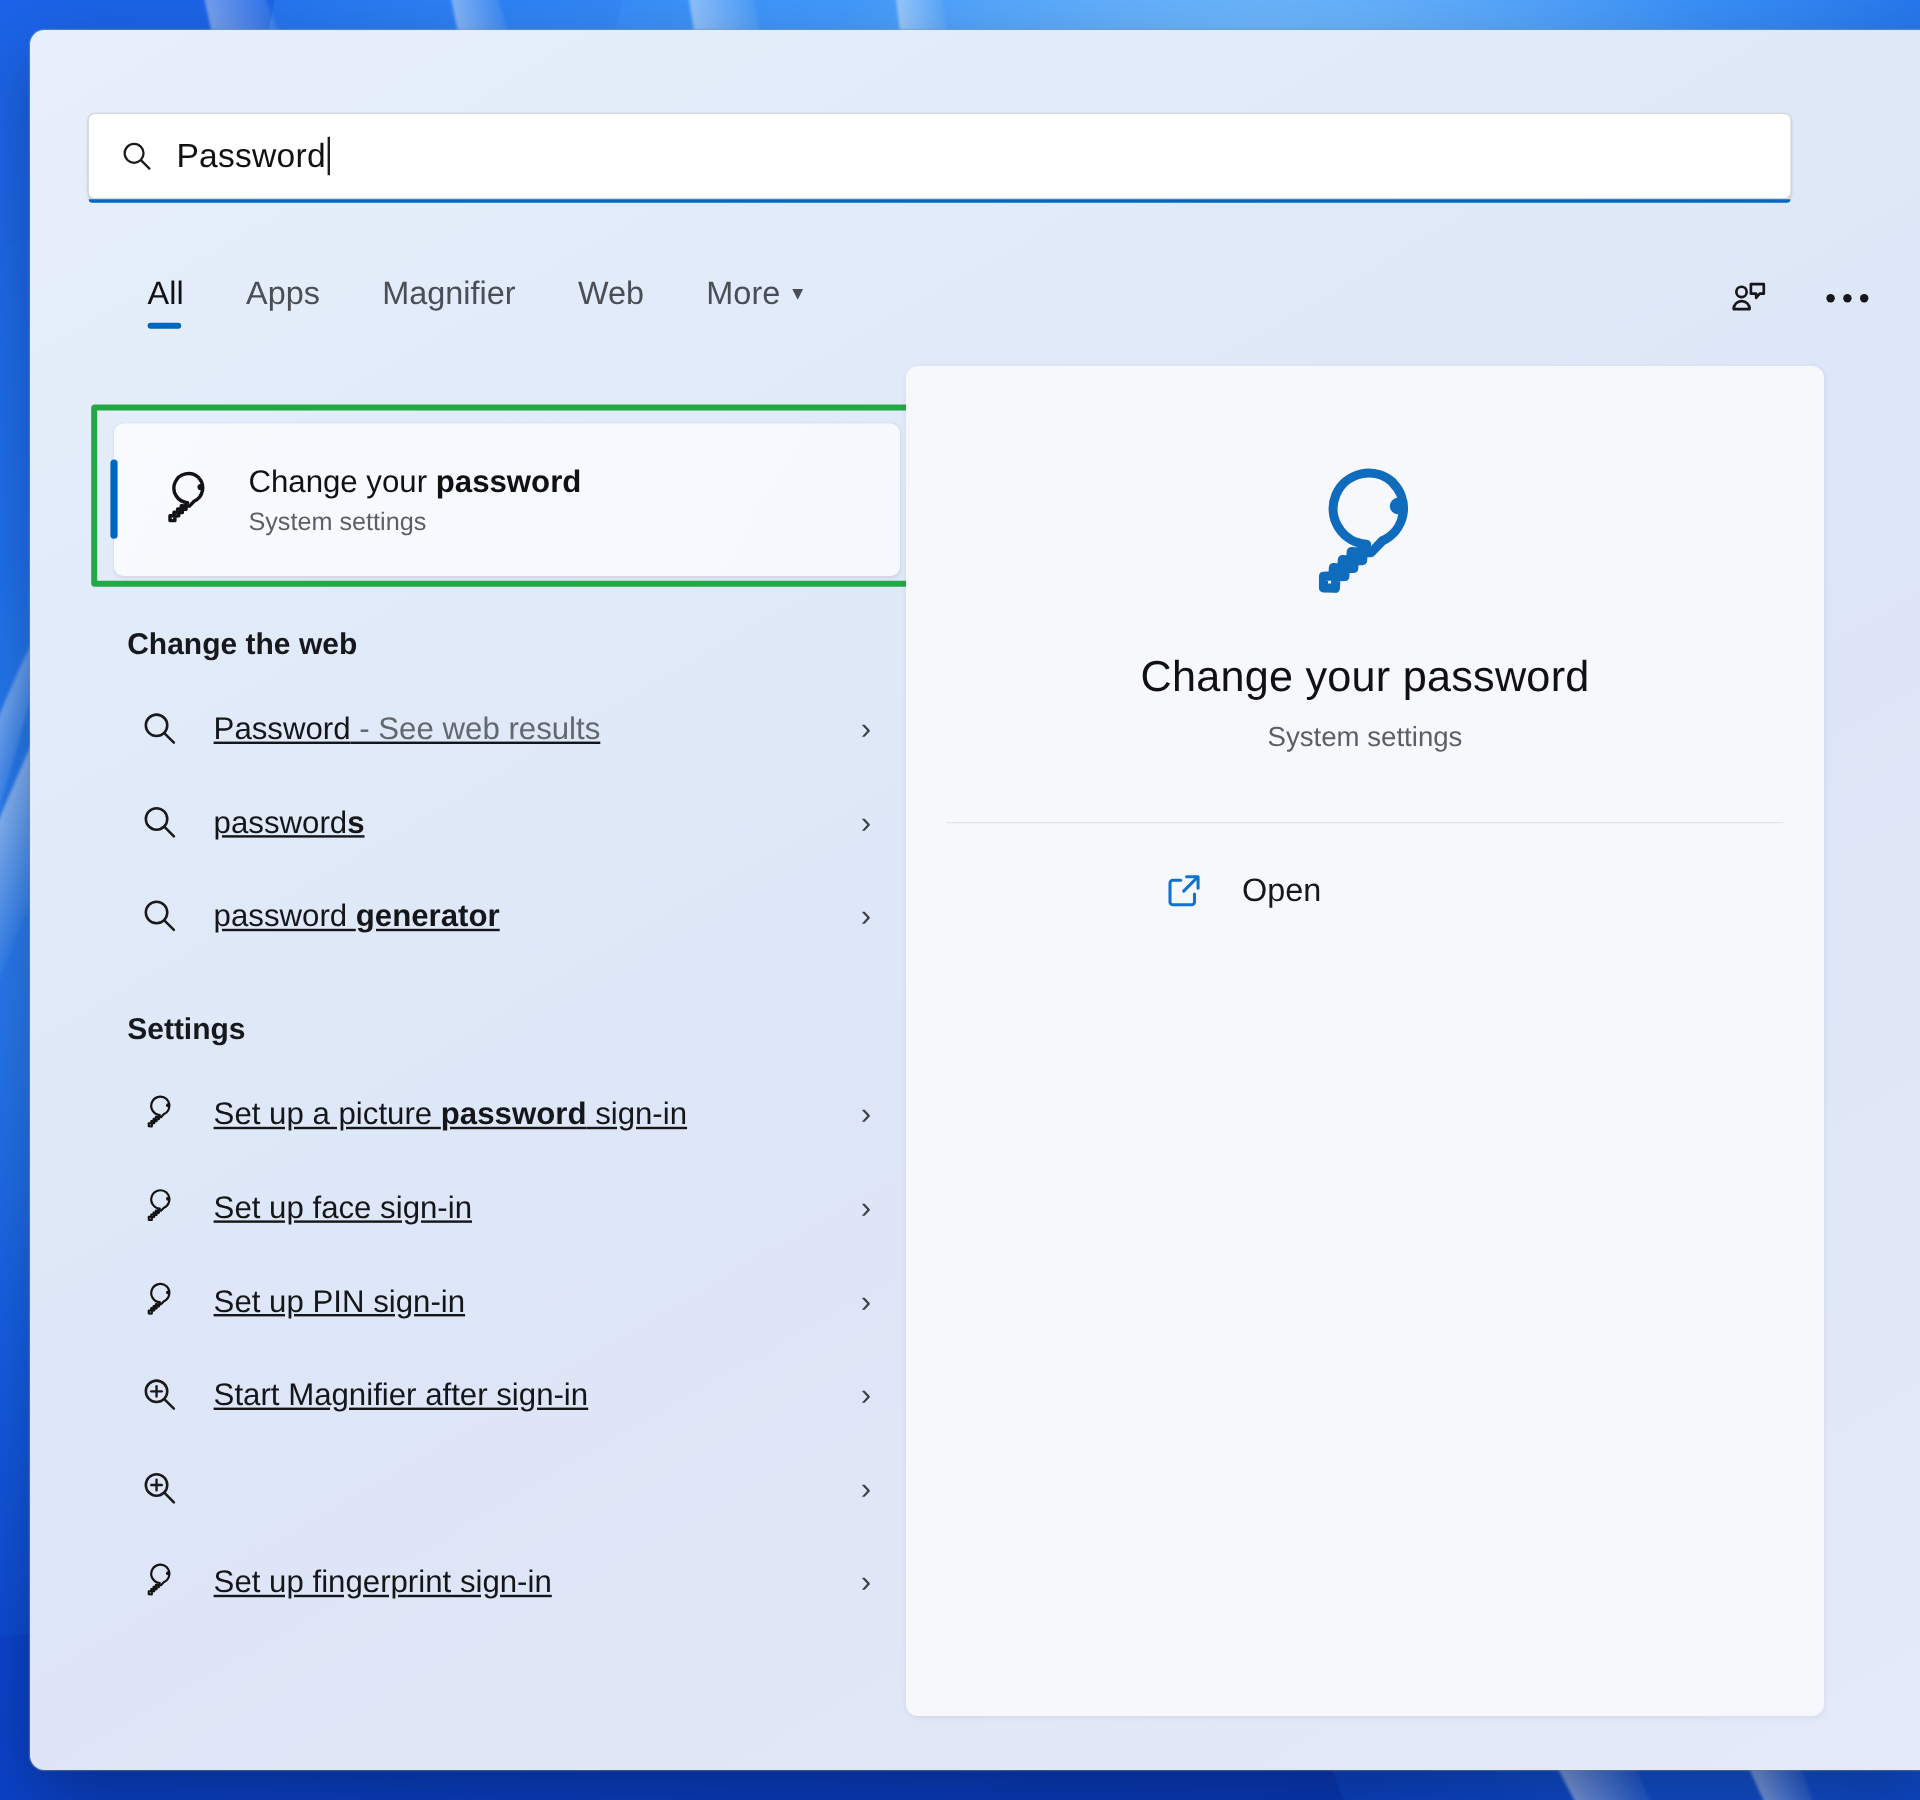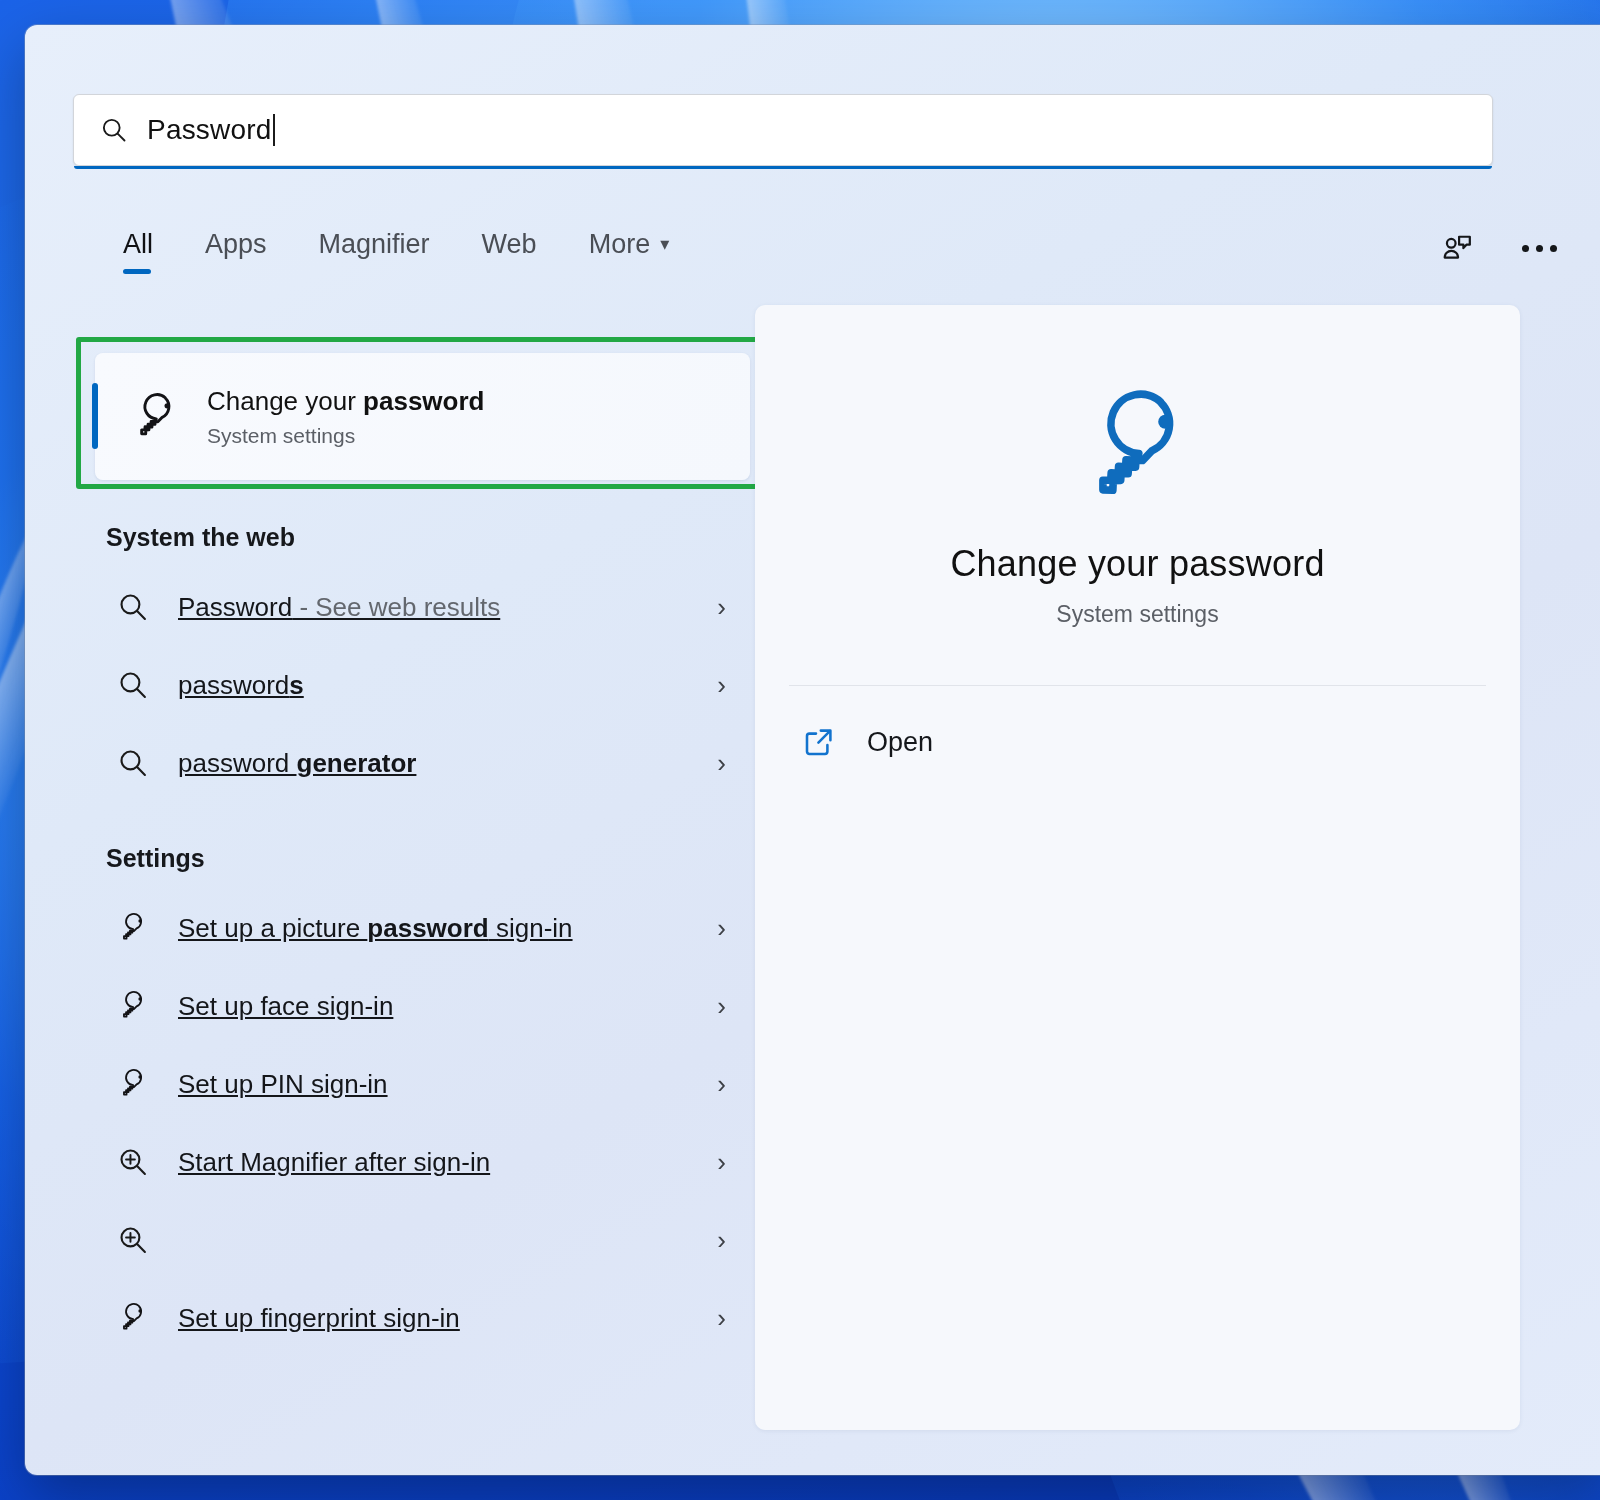--- a/index.html
+++ b/index.html
@@ -208,20 +208,21 @@
   }
   #preview-divider {
     position: absolute; left: 34px; right: 34px; top: 380px;
     height: 1px; background: #e1e4ea;
   }
   #preview-open-row {
     position: absolute; left: 46px; top: 405px;
     display: flex; align-items: center;
     height: 64px; width: 300px;
     border-radius: 6px;
+    justify-content: flex-end;
   }
   #open-icon { width: 36px; height: 36px; flex: 0 0 auto; }
   #open-label { margin-left: 30px; font-size: 27px; color: #15171b; }
 </style>
 </head>
 <body>
 
 <div id="desktop">
   <div class="ribbon" id="wp-bloom-a"></div>
   <div class="ribbon" id="wp-bloom-b"></div>
@@ -288,21 +289,21 @@
             <path d="M21.5 4.6a7.2 7.2 0 1 0-5.3 12.5l-1.5 1.6-1.6-.1-.1 1.7-1.7-.1-.1 1.7-1.7-.1-.1 1.7-1.9.1v2.3l2.4.1.1-2.3 1.8-.1.1-1.7 1.7.1.1-1.7 1.7.1.1-1.7 1.6.1 2.3-2.4a7.2 7.2 0 0 0 2.1-11.7z" stroke="#131316" stroke-width="1.7" stroke-linejoin="round" stroke-linecap="round"></path>
             <circle cx="22.6" cy="9.4" r="1.55" fill="#131316"></circle>
           </svg>
           <div id="best-match-texts">
             <div id="best-match-title"><span>Change your </span><b>password</b></div>
             <div id="best-match-sub">System settings</div>
           </div>
         </div>
       </div>
 
-      <div class="section-head" id="web-head">System the web</div>
+      <div class="section-head" id="web-head">Change the web</div>
 
       <div id="web-list">
         <div class="result-row">
           <svg class="row-icon" viewBox="0 0 24 24" fill="none">
             <circle cx="10.2" cy="10.2" r="6.3" stroke="#1a1a1a" stroke-width="1.5"></circle>
             <line x1="14.9" y1="14.9" x2="20.4" y2="20.4" stroke="#1a1a1a" stroke-width="1.5" stroke-linecap="round"></line>
           </svg>
           <div class="row-label"><span>Password</span><b></b><span class="muted"> - See web results</span></div>
           <div class="row-chevron">›</div>
         </div>

